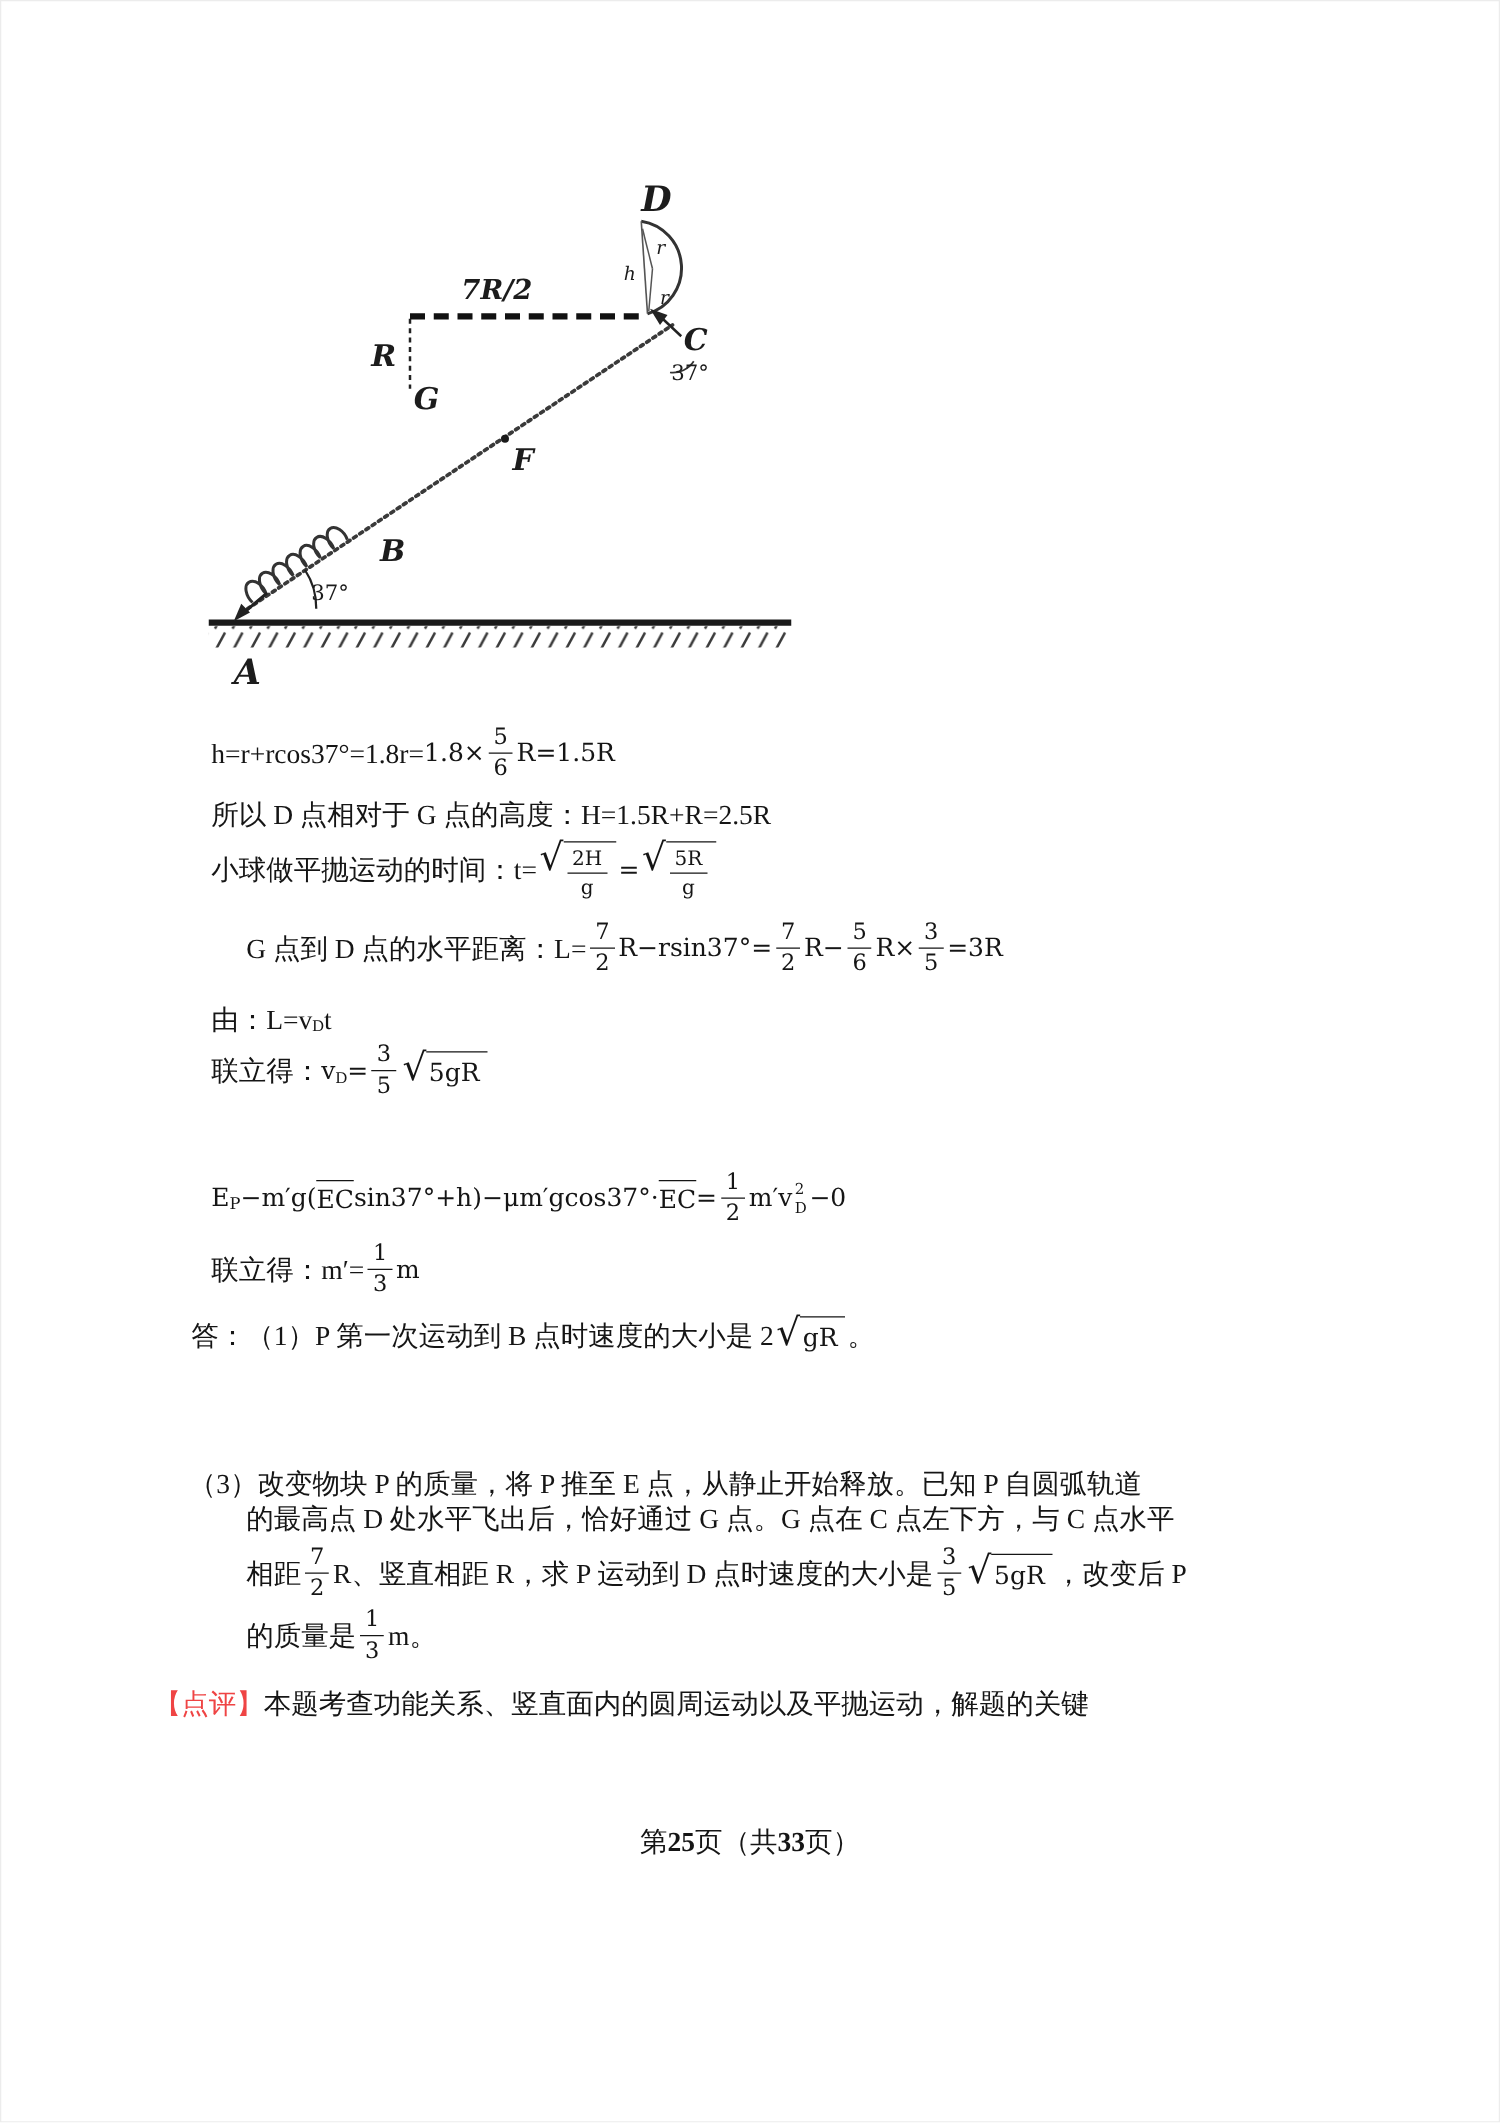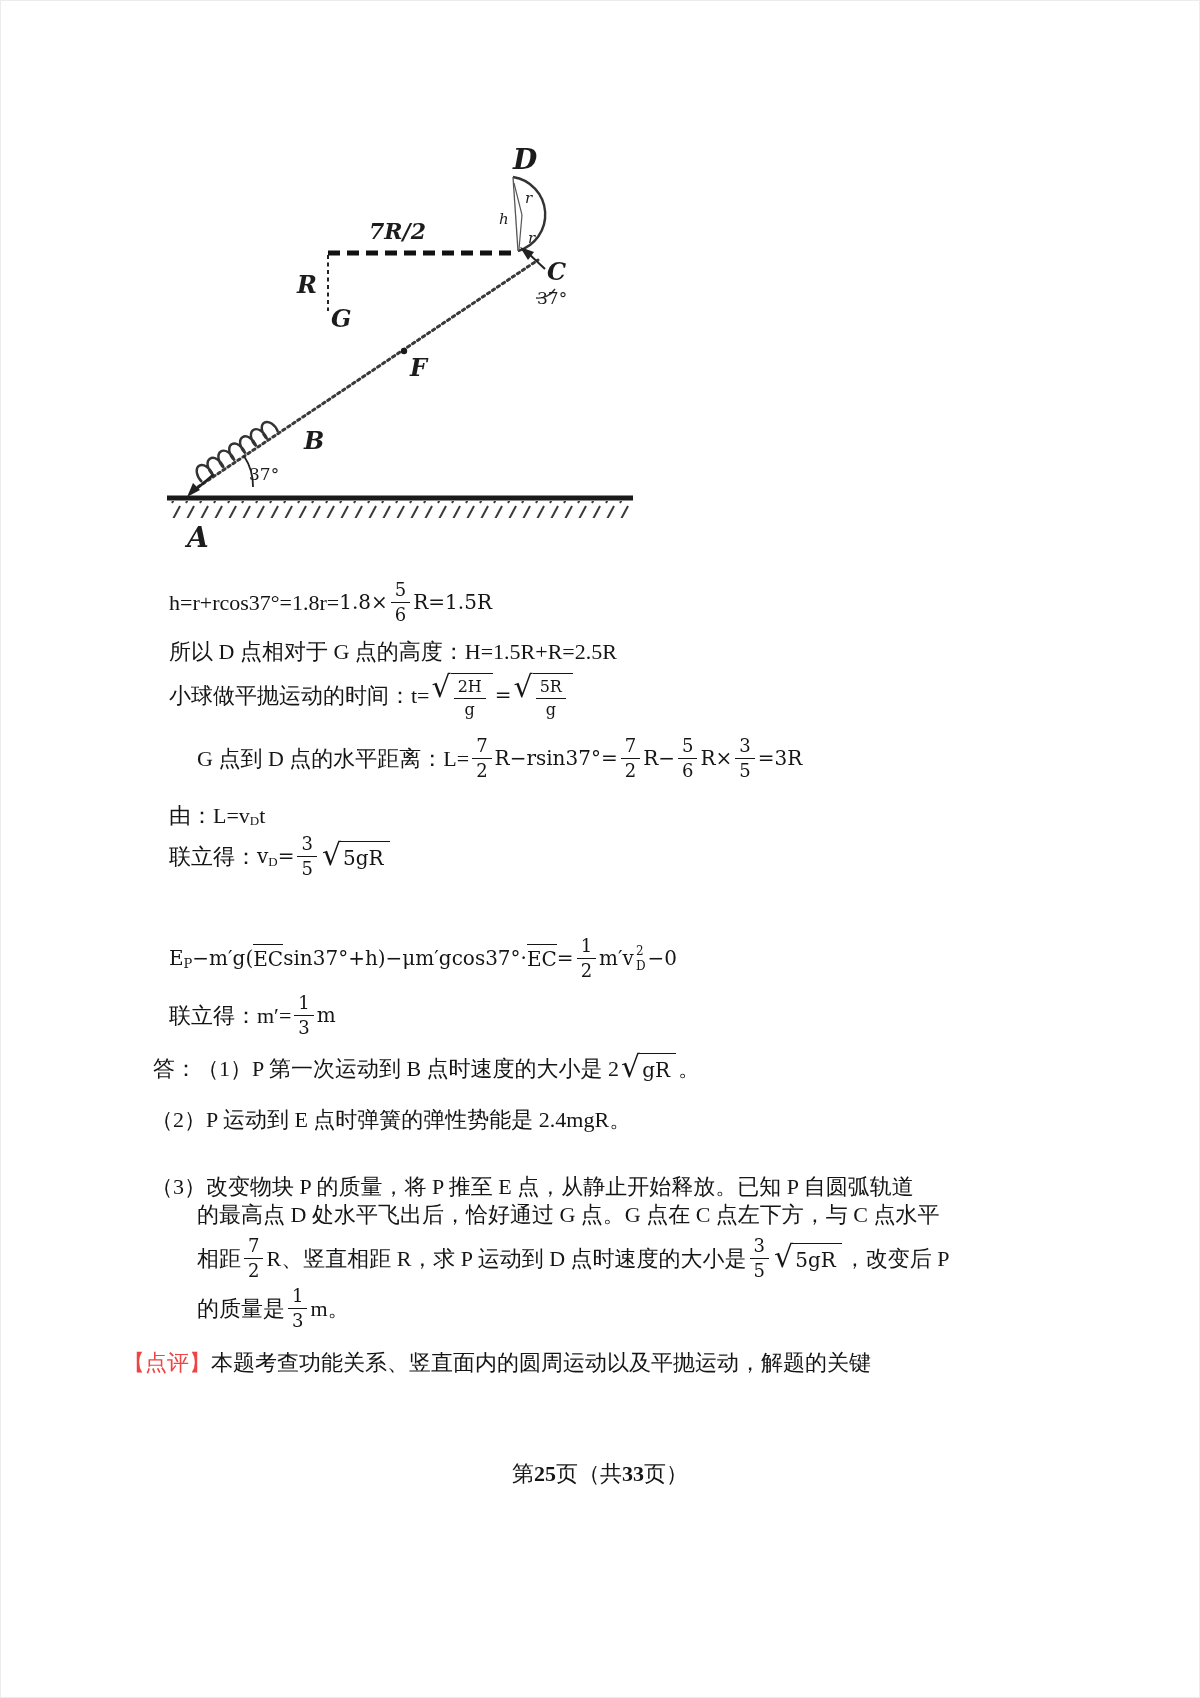--- a/index.html
+++ b/index.html
@@ -208,23 +208,20 @@
     <span>答：（1）P 第一次运动到 B 点时速度的大小是 2</span>
       <span class="sqrt">
         <span class="rad">√</span>
         <span class="bar">
           <span class="fm">gR</span>
         </span>
       </span>
       <span>。</span>
   </div>
 
-  <div class="line" style="left:150px; top:1104px;">
-    <span>（2）P 运动到 E 点时弹簧的弹性势能是 2.4mgR。</span>
-  </div>
 
   <div class="line" style="left:150px; top:1171px;">
     <span>（3）改变物块 P 的质量，将 P 推至 E 点，从静止开始释放。已知 P 自圆弧轨道</span>
   </div>
 
   <div class="line" style="left:196px; top:1199px;">
     <span>的最高点 D 处水平飞出后，恰好通过 G 点。G 点在 C 点左下方，与 C 点水平</span>
   </div>
 
   <div class="line" style="left:196px; top:1236px;">

